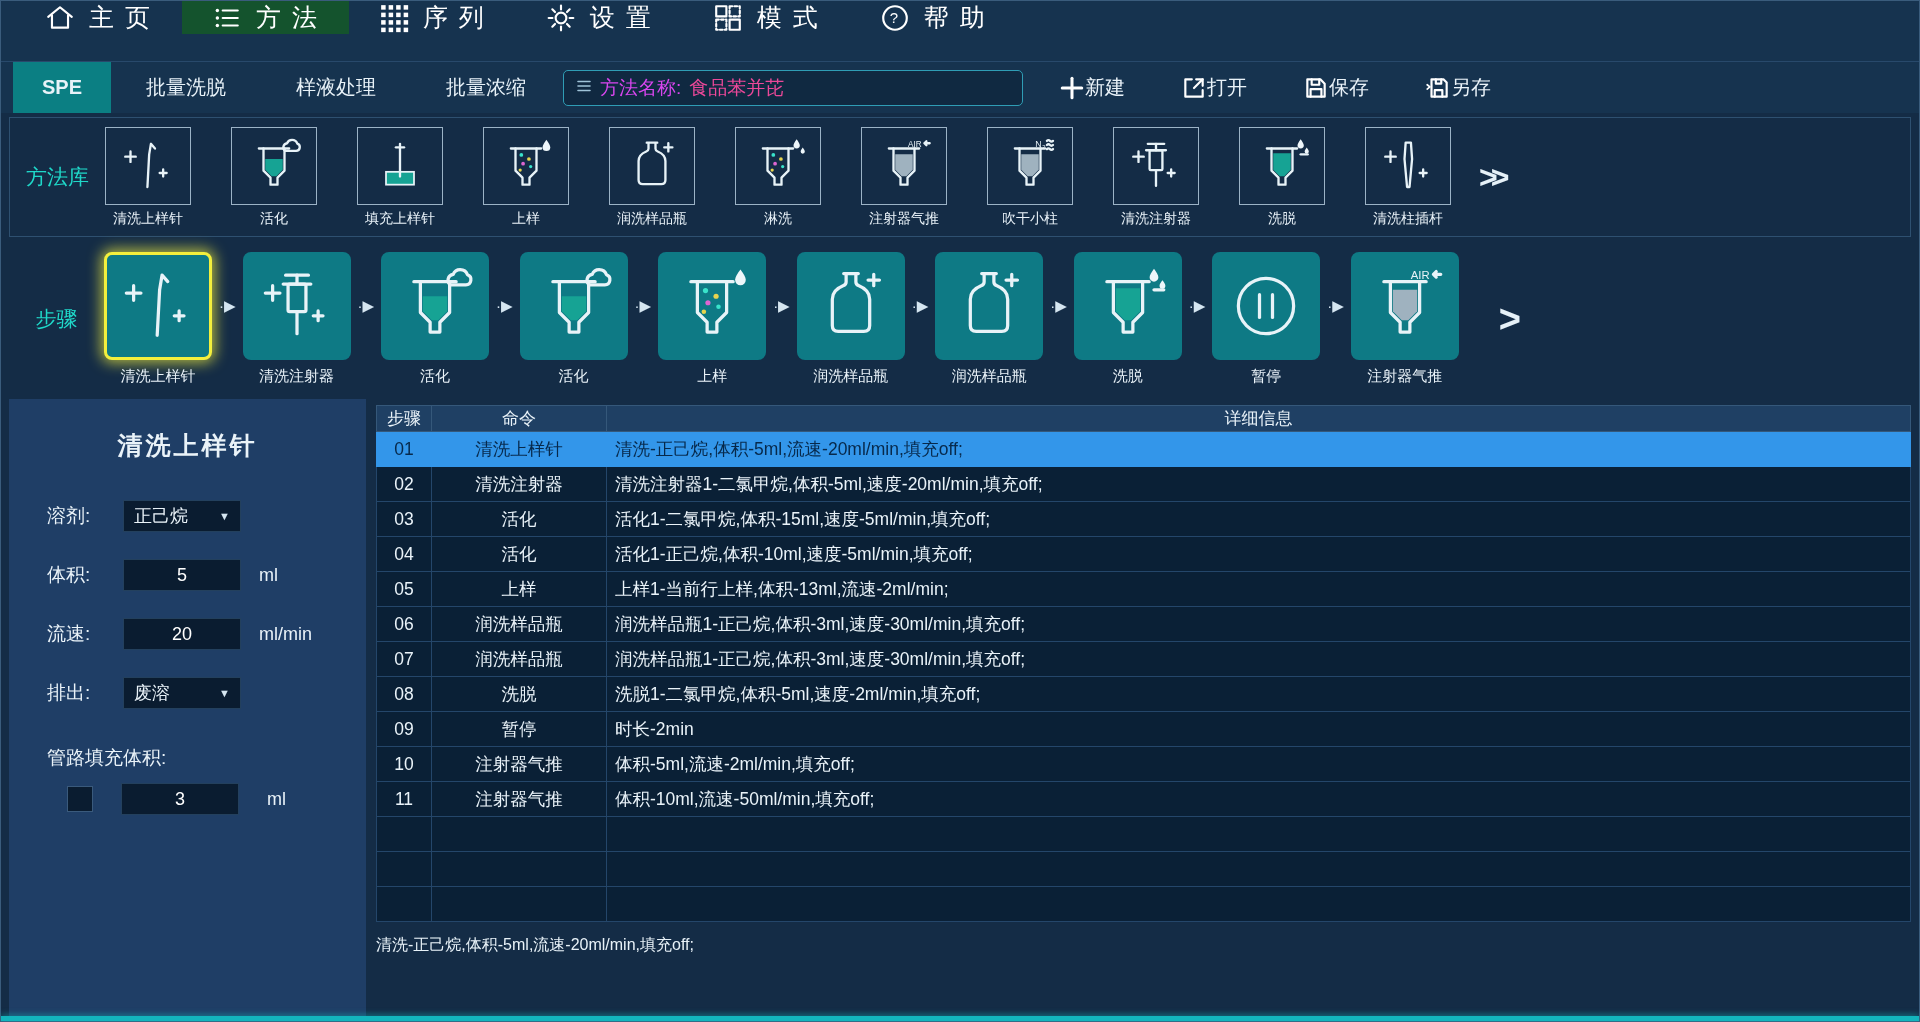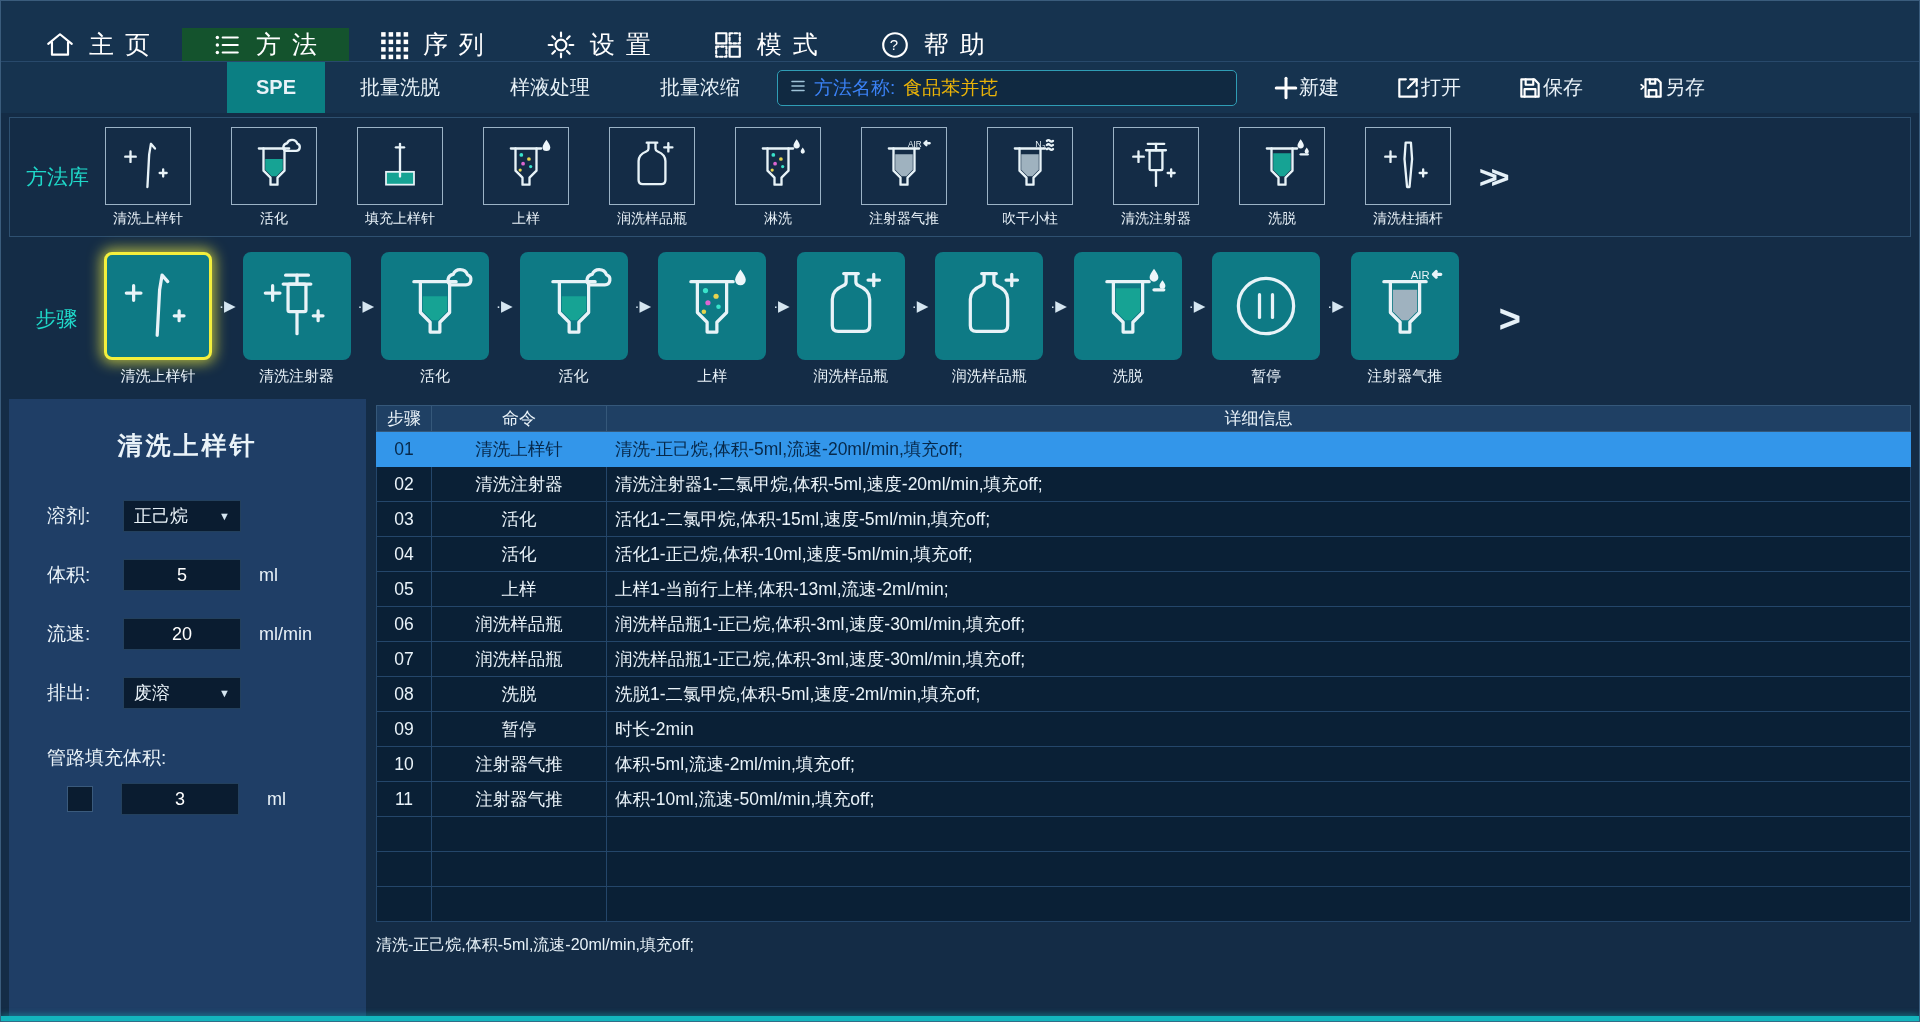--- a/index.html
+++ b/index.html
@@ -2,37 +2,37 @@
 <html><head>
 <meta charset="utf-8">
 <style>
   * { margin:0; padding:0; box-sizing:border-box; }
   html,body { width:1920px; height:1022px; overflow:hidden; background:#0b1a2c;
               font-family:"Liberation Sans","DejaVu Sans",sans-serif; color:#eaf3f9; }
   .app { width:1920px; height:1022px; background:#142c46; border:1px solid #3a5c7c;
          display:flex; flex-direction:column; }
 
   
-  .topnav { height:60px; background:#16334f; display:flex; align-items:flex-end; padding-left:14px; flex:none; }
+  .topnav { height:60px; background:#16334f; display:flex; align-items:flex-start; padding-left:14px; flex:none; }
   .nav-item { display:flex; align-items:center; gap:14px; padding:0 30px; font-size:25px;
               color:#ffffff; letter-spacing:2px; cursor:pointer; white-space:nowrap; }
   .nav-item.active { background:#14532d; }
   .nav-icon svg { width:30px; height:30px; display:block; }
 
   
   .toolbar { height:52px; background:#16334f; border-top:1px solid #28496b; display:flex;
-             align-items:center; padding-left:12px; flex:none;justify-content:center; }
+             align-items:center; padding-left:12px; flex:none; }
   .tabs { display:flex; align-items:center; height:100%; }
   .tab { width:150px; text-align:center; font-size:20px; color:#e8f2f8; cursor:pointer; }
   .tab.active { width:98px; height:100%; background:#0b7f83; display:flex; align-items:center;
                 justify-content:center; font-weight:bold; }
   .method-name { margin-left:2px; width:460px; height:36px; border:1px solid #2f9db5; border-radius:5px;
                  display:flex; align-items:center; padding:0 12px; gap:8px; background:rgba(9,28,48,.45); }
-  .mn-label { font-size:19px; color:#3b82f6; white-space:nowrap; }
-  .mn-input { background:transparent; border:none; outline:none; color:#eab308; font-size:19px;
+  .mn-label { font-size:19px; color:#d946ef; white-space:nowrap; }
+  .mn-input { background:transparent; border:none; outline:none; color:#ec4899; font-size:19px;
               flex:1; font-family:inherit; }
   .tb-buttons { display:flex; align-items:center; gap:56px; margin-left:36px; }
   .tb-btn { display:flex; align-items:center; font-size:20px; cursor:pointer; white-space:nowrap; }
   .tb-btn svg { width:26px; height:26px; display:block; }
 
   
   .strip { display:flex; align-items:center; margin:4px 8px 0; flex:none; }
   .strip.library { height:120px; border:1px solid #2e5070; background:#142c46; }
   .strip.steps { height:156px; }
   .strip-label { width:95px; text-align:center; color:#1fd8c9; font-size:21px; flex:none; }

